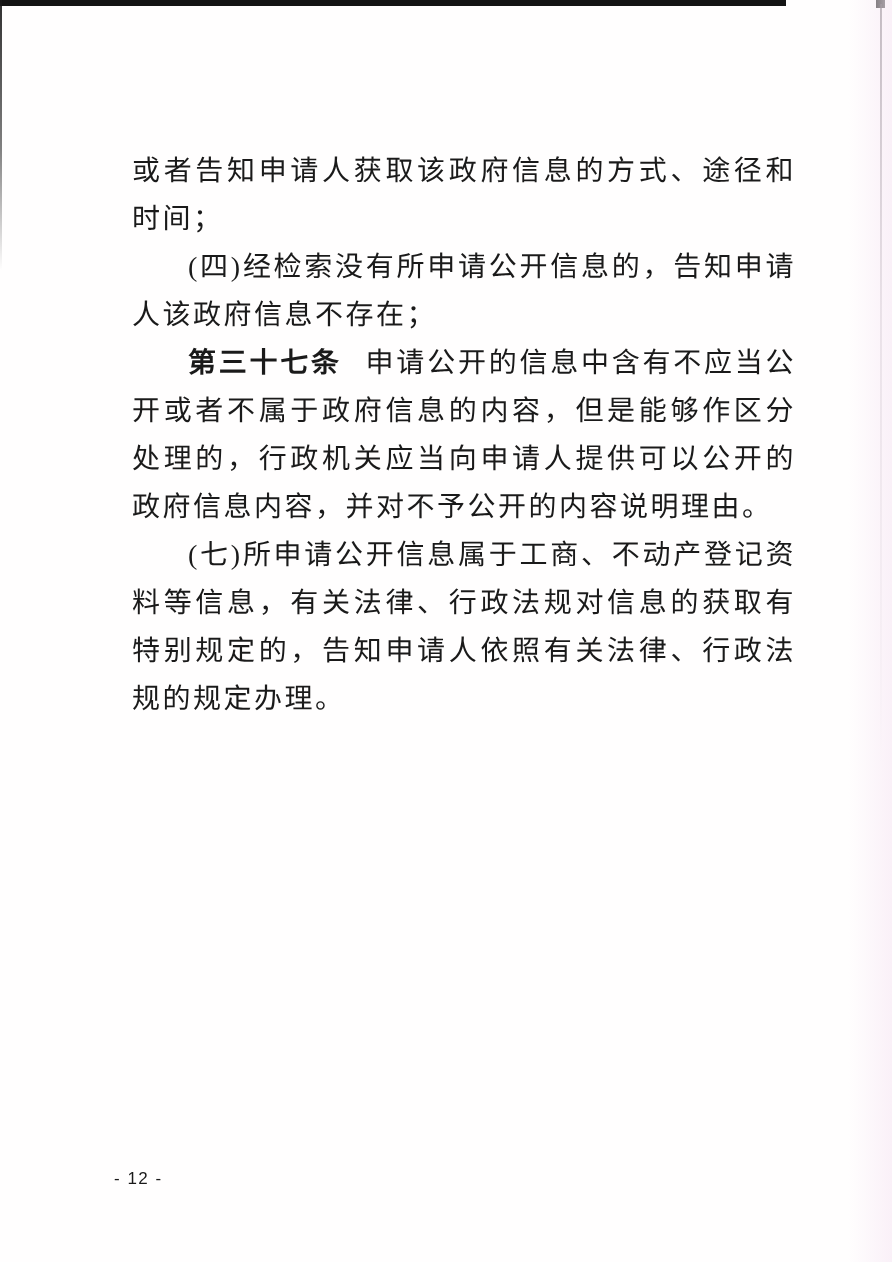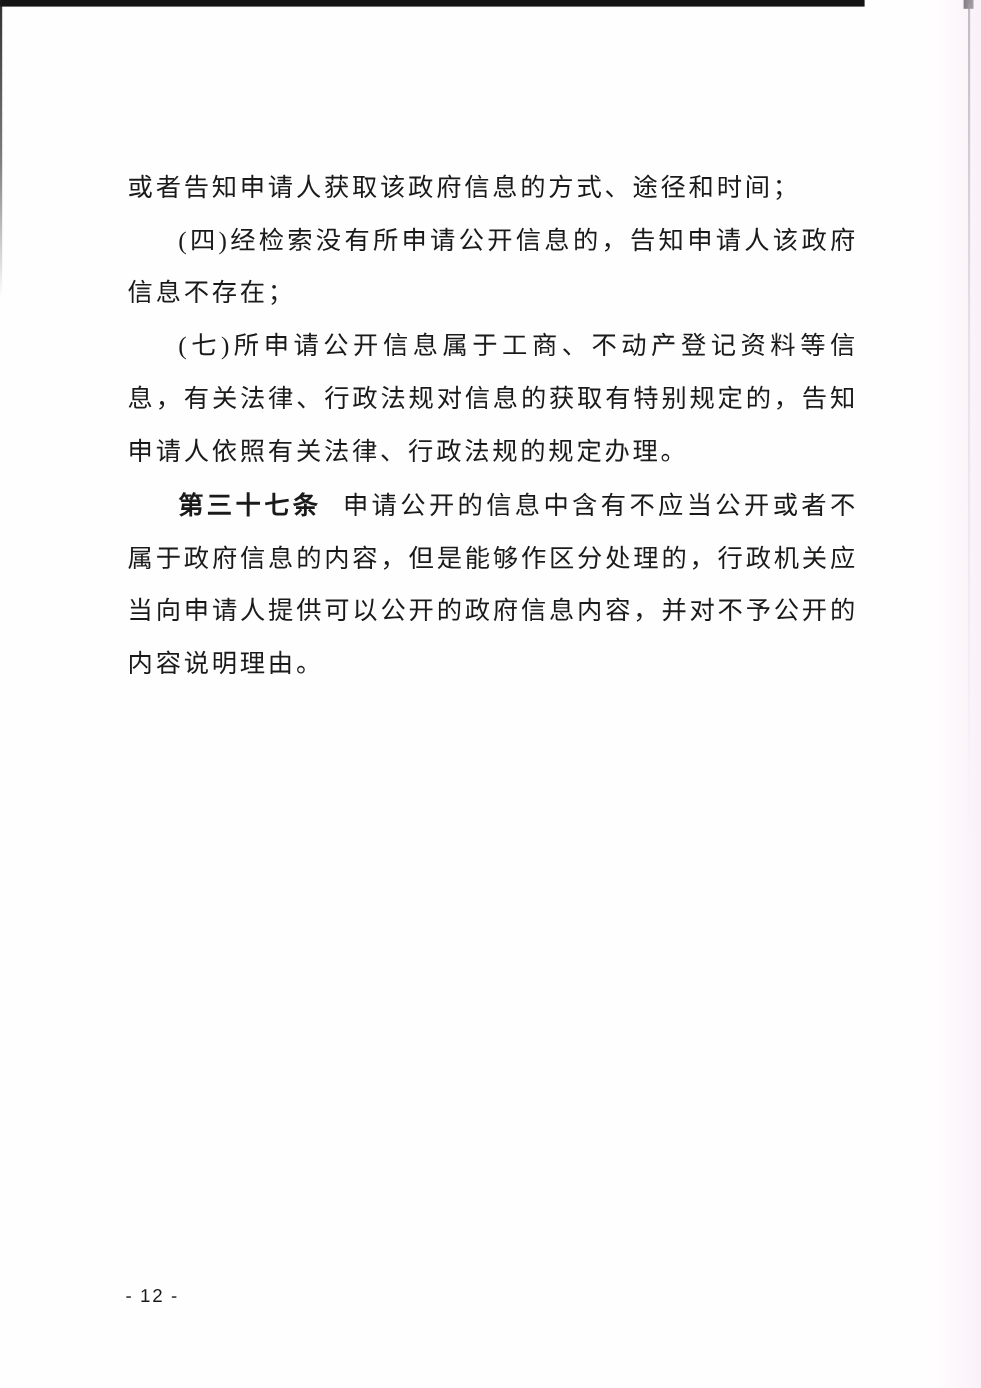--- a/index.html
+++ b/index.html
@@ -47,25 +47,25 @@
   .scan-right-tint {
     position: absolute;
     top: 0; right: 0;
     width: 44px; height: 100%;
     background: linear-gradient(to right, rgba(250,240,248,0) 0%, rgba(248,236,246,0.75) 100%);
     pointer-events: none;
   }
   
   .doc-body {
     position: absolute;
-    left: 116px;
+    left: 132px;
     top: 147px;
     width: 664px;
     color: var(--text-color, #1a1a1a);
-    font-size: 23px;
+    font-size: 28px;
     line-height: 48px;
     letter-spacing: 2.5px;
     text-align: justify;
     text-justify: inter-character;
   }
   .doc-body p.para {
     margin: 0;
     text-indent: 0;
   }
   .doc-body p.para.indent {
@@ -95,19 +95,19 @@
 
   <div class="scan-top-bar"></div>
   <div class="scan-top-right-mark"></div>
   <div class="scan-left-edge"></div>
   <div class="scan-right-line"></div>
   <div class="scan-right-tint"></div>
 
   <section class="doc-body">
       <p class="para">或者告知申请人获取该政府信息的方式、途径和时间；</p>
       <p class="para indent">(四)经检索没有所申请公开信息的，告知申请人该政府信息不存在；</p>
+      <p class="para indent"><b class="article-term">第三十七条</b>申请公开的信息中含有不应当公开或者不属于政府信息的内容，但是能够作区分处理的，行政机关应当向申请人提供可以公开的政府信息内容，并对不予公开的内容说明理由。</p>
       <p class="para indent">(七)所申请公开信息属于工商、不动产登记资料等信息，有关法律、行政法规对信息的获取有特别规定的，告知申请人依照有关法律、行政法规的规定办理。</p>
-      <p class="para indent"><b class="article-term">第三十七条</b>申请公开的信息中含有不应当公开或者不属于政府信息的内容，但是能够作区分处理的，行政机关应当向申请人提供可以公开的政府信息内容，并对不予公开的内容说明理由。</p>
     </section>
 
   <div class="page-number">- 12 -</div>
 
 </main>
 
 </body></html>

